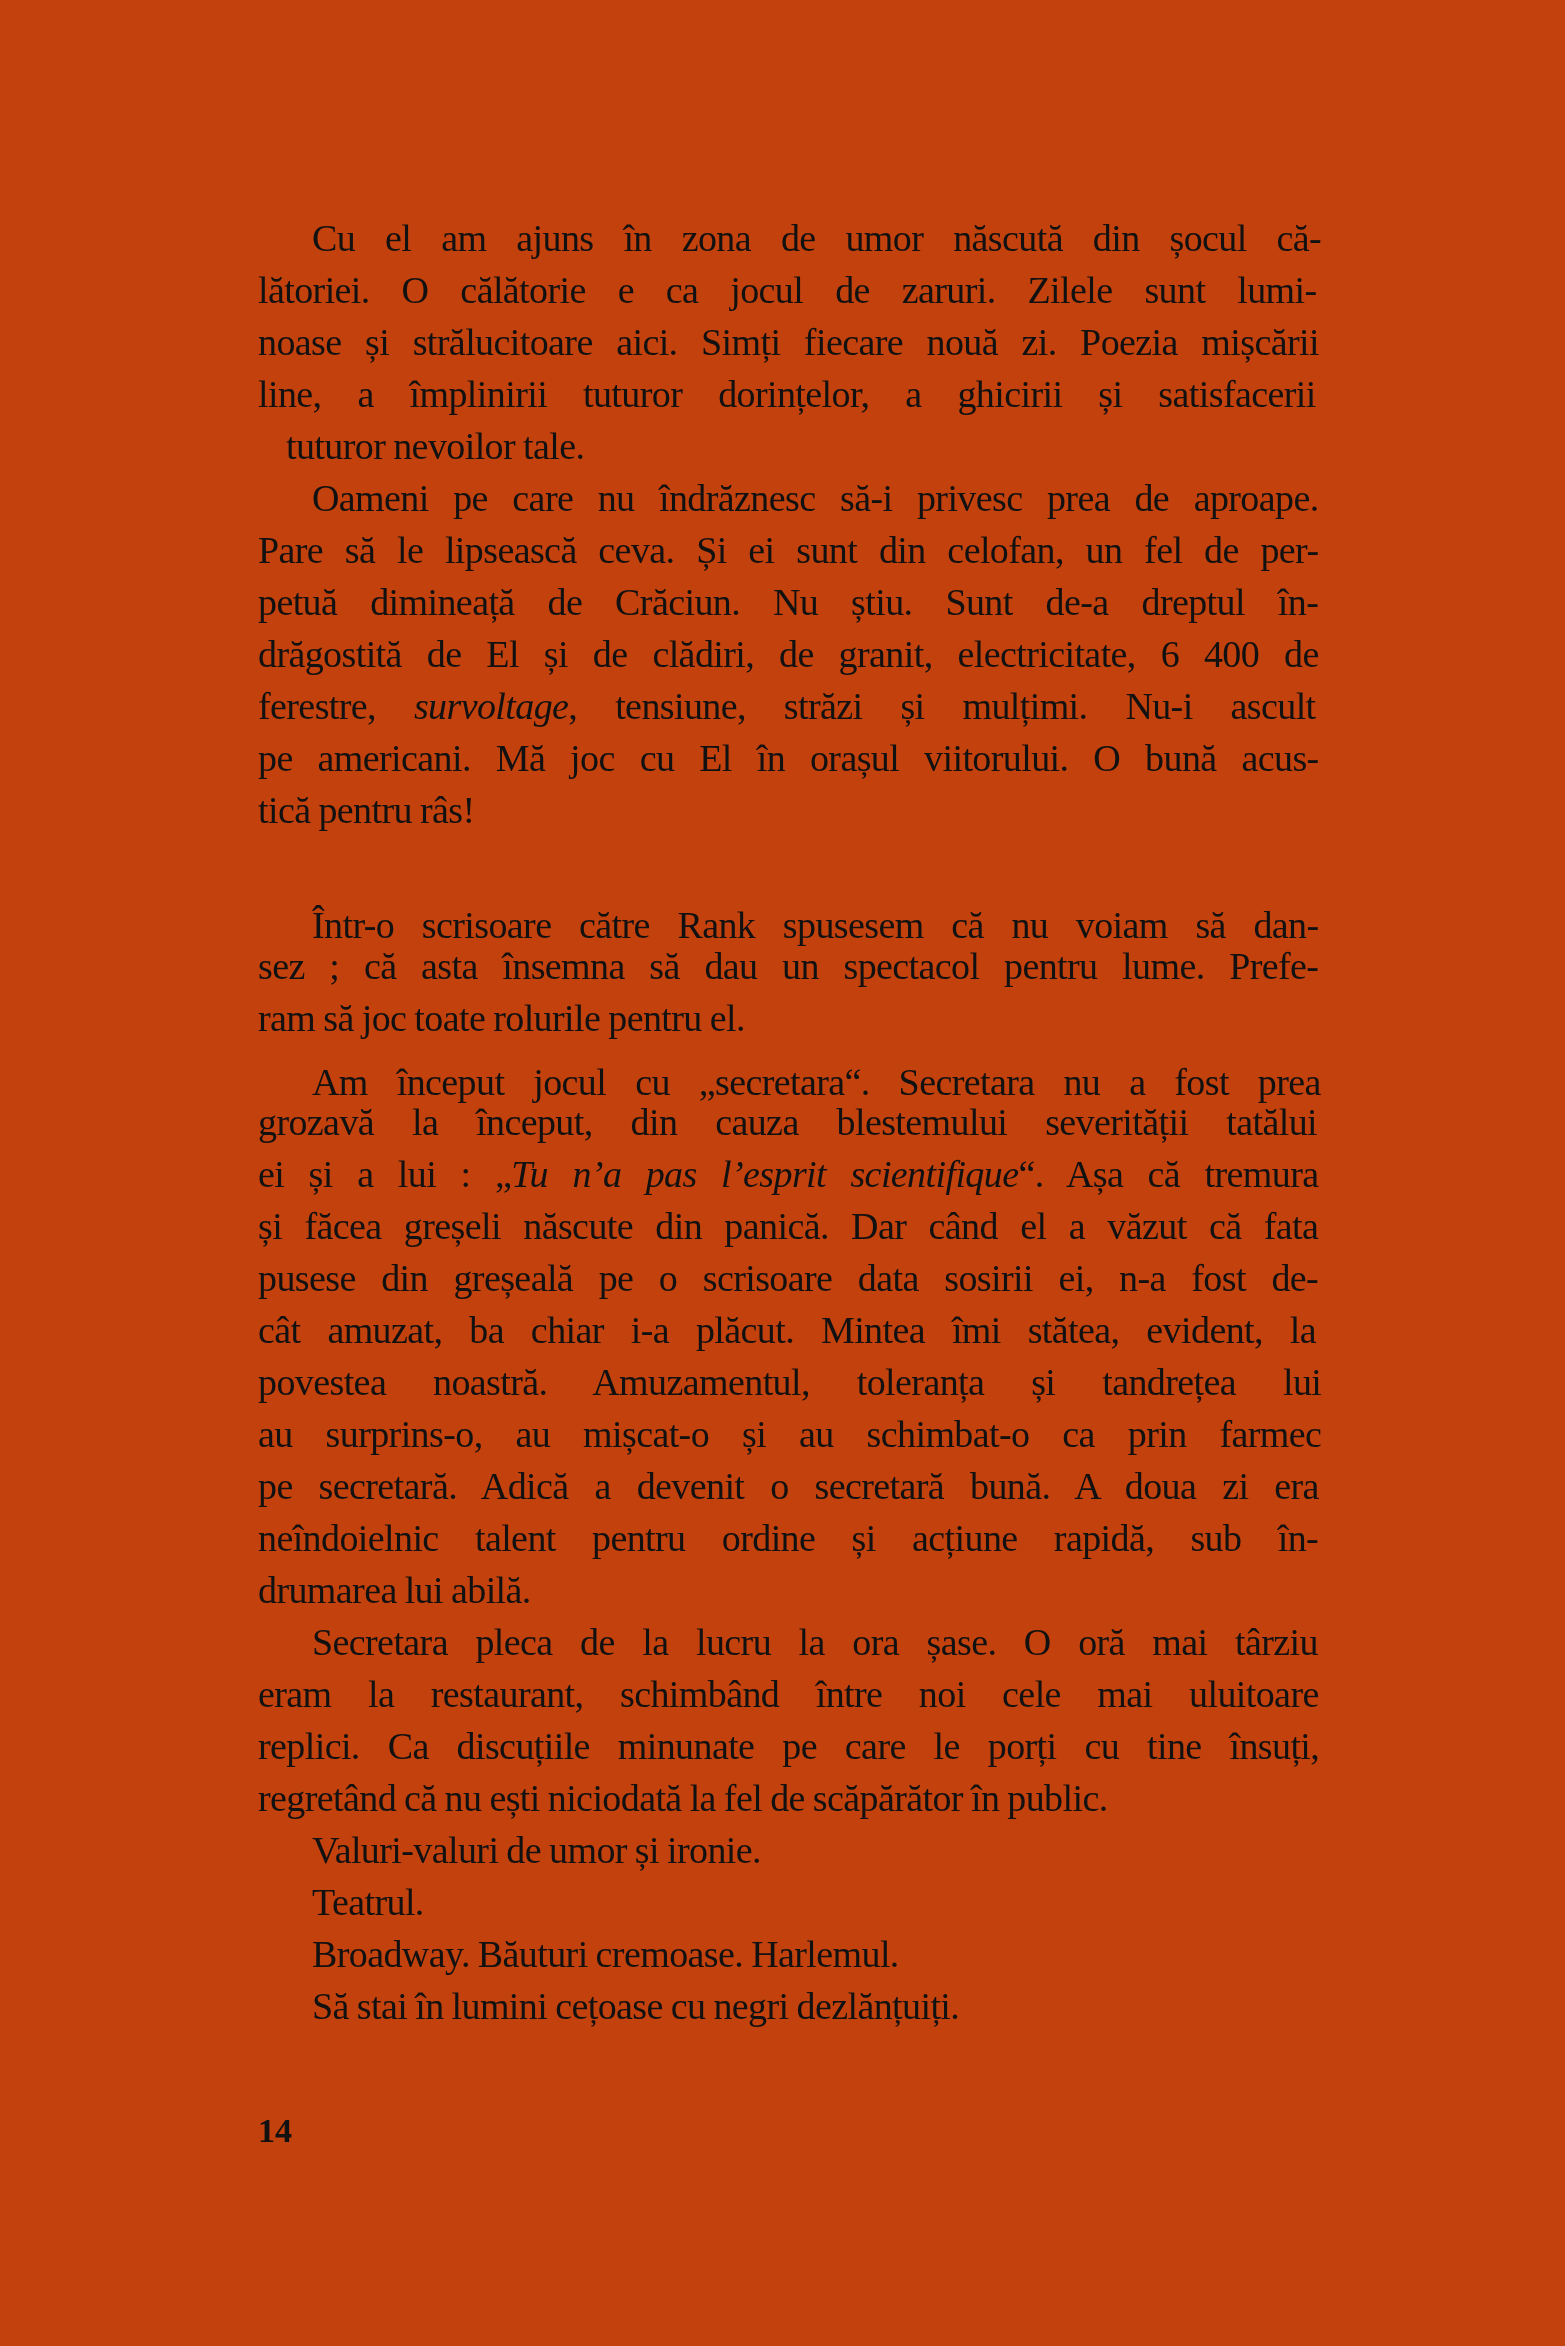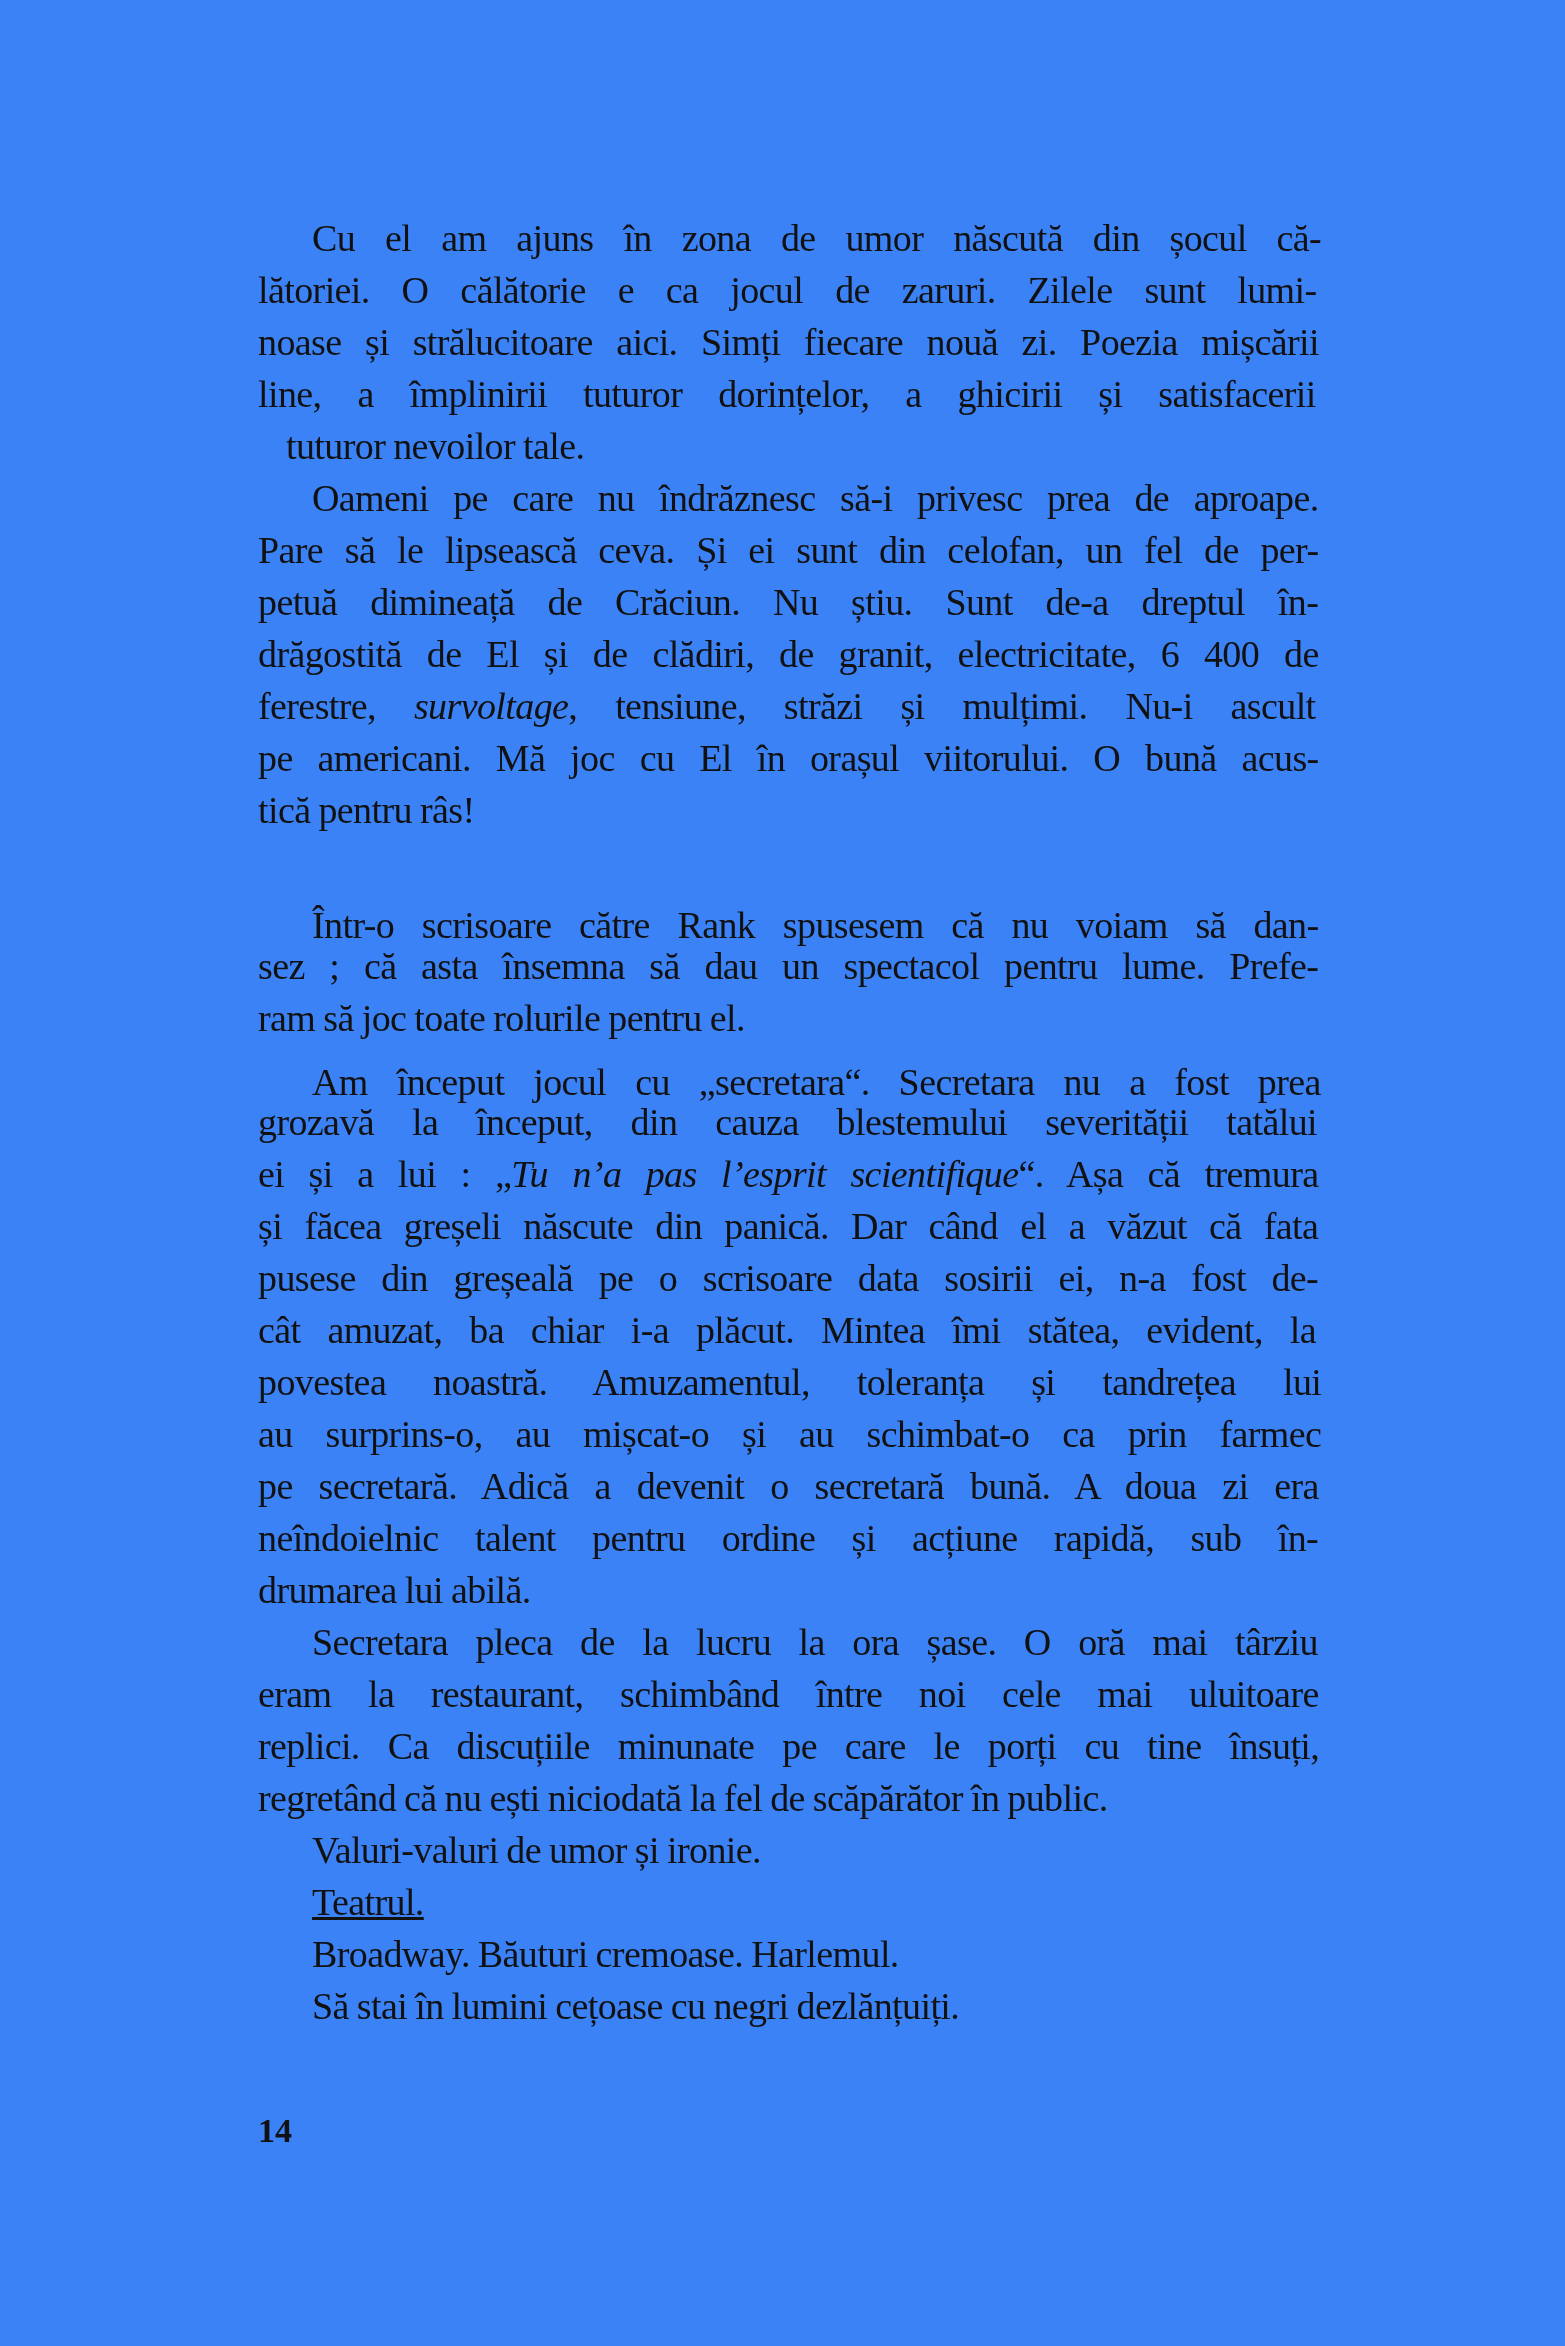--- a/index.html
+++ b/index.html
@@ -11,21 +11,21 @@
     width: 1565px;
     height: 2347px;
     position: relative;
     overflow: hidden;
   }
   .page {
     position: absolute;
     left: 0; top: 0;
     width: 1565px;
     height: 2347px;
-    background: #3b82f6;
+    background: #c2410c;
   }
   .text-block {
     position: absolute;
     left: 258px;
     top: 212px;
     width: 1059px;
     font-family: "Liberation Serif", "DejaVu Serif", serif;
     font-size: 38px;
     line-height: 52px;
     color: #111111;
@@ -99,20 +99,20 @@
     <span class="line"><span style="white-space: nowrap; display: inline-block; word-spacing: 17px;">pe secretară. Adică a devenit o secretară bună. A doua zi era</span></span>
     <span class="line"><span style="white-space: nowrap; display: inline-block; word-spacing: 27.4px;">neîndoielnic talent pentru ordine și acțiune rapidă, sub în-</span></span>
     <span class="line last"><span style="white-space: nowrap; display: inline-block;">drumarea lui abilă.</span></span>
 
     <span class="line indent"><span style="white-space: nowrap; display: inline-block; word-spacing: 18.6px;">Secretara pleca de la lucru la ora șase. O oră mai târziu</span></span>
     <span class="line"><span style="white-space: nowrap; display: inline-block; word-spacing: 27.6px;">eram la restaurant, schimbând între noi cele mai uluitoare</span></span>
     <span class="line"><span style="white-space: nowrap; display: inline-block; word-spacing: 19px;">replici. Ca discuțiile minunate pe care le porți cu tine însuți,</span></span>
     <span class="line last"><span style="white-space: nowrap; display: inline-block;">regretând că nu ești niciodată la fel de scăpărător în public.</span></span>
 
     <span class="line indent last"><span style="white-space: nowrap; display: inline-block;">Valuri-valuri de umor și ironie.</span></span>
-    <span class="line indent last"><span style="white-space: nowrap; display: inline-block; text-decoration: underline;">Teatrul.</span></span>
+    <span class="line indent last"><span style="white-space: nowrap; display: inline-block;">Teatrul.</span></span>
     <span class="line indent last"><span style="white-space: nowrap; display: inline-block;">Broadway. Băuturi cremoase. Harlemul.</span></span>
     <span class="line indent last"><span style="white-space: nowrap; display: inline-block;">Să stai în lumini cețoase cu negri dezlănțuiți.</span></span>
   </div>
 
   <div class="page-number">14</div>
 </div>
 
 
 </body></html>

